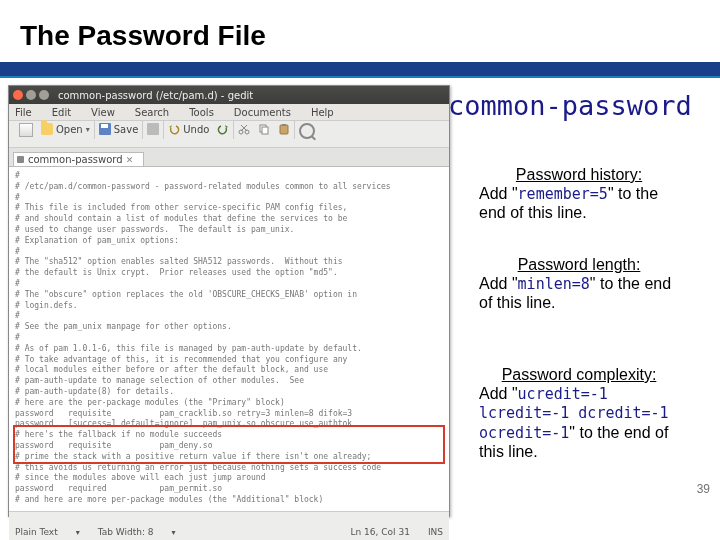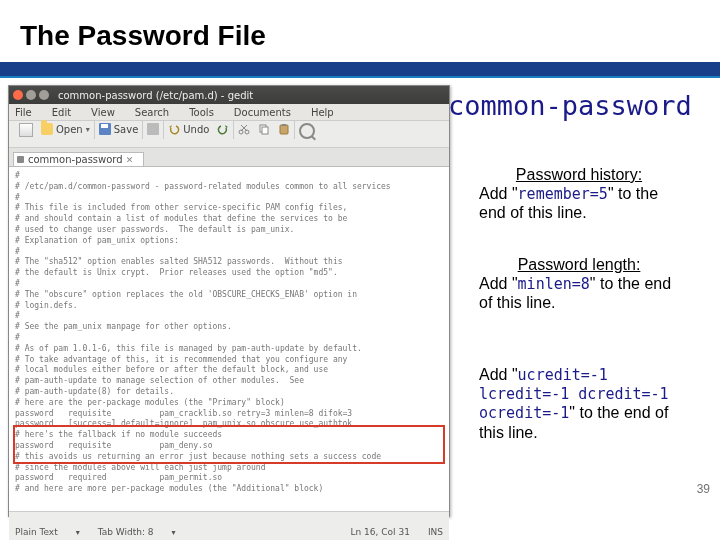--- a/index.html
+++ b/index.html
@@ -310,20 +310,21 @@
       <div class="line"># To take advantage of this, it is recommended that you configure any</div>
       <div class="line"># local modules either before or after the default block, and use</div>
       <div class="line"># pam-auth-update to manage selection of other modules.  See</div>
       <div class="line"># pam-auth-update(8) for details.</div>
       <div class="line"></div>
       <div class="line"># here are the per-package modules (the "Primary" block)</div>
       <div class="line">password   requisite          pam_cracklib.so retry=3 minlen=8 difok=3</div>
       <div class="line">password   [success=1 default=ignore]  pam_unix.so obscure use_authtok</div>
       <div class="line"># here's the fallback if no module succeeds</div>
       <div class="line">password   requisite          pam_deny.so</div>
+      <div class="line"># prime the stack with a positive return value if there isn't one already;</div>
       <div class="line"># this avoids us returning an error just because nothing sets a success code</div>
       <div class="line"># since the modules above will each just jump around</div>
       <div class="line">password   required           pam_permit.so</div>
       <div class="line"># and here are more per-package modules (the "Additional" block)</div>
 
       <div class="hl-red-box" style="top:258px; width:428px; height:35px;"></div>
     </div>
 
     <div class="statusbar">
       <span>Plain Text</span>
@@ -342,17 +343,18 @@
     <div class="heading">Password history:</div>
     <span>Add "</span><span class="snippet">remember=5</span><span>" to the end of this line.</span>
   </div>
 
   <div class="note note2">
     <div class="heading">Password length:</div>
     <span>Add "</span><span class="snippet">minlen=8</span><span>" to the end of this line.</span>
   </div>
 
   <div class="note note3">
+    <div class="heading">Password complexity:</div>
     <span>Add "</span><span class="snippet">ucredit=-1 lcredit=-1 dcredit=-1 ocredit=-1</span><span>" to the end of this line.</span>
   </div>
 
   <div class="page-num">39</div>
 </div>
 
 </body></html>

